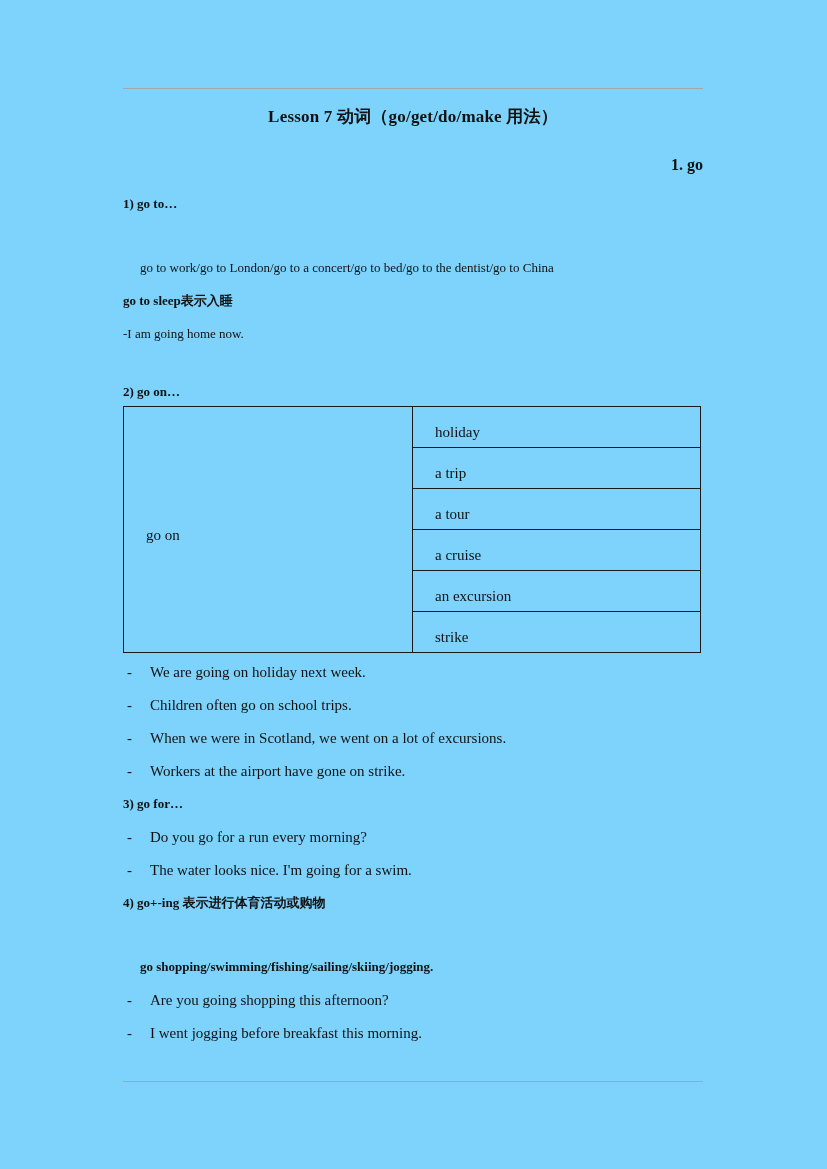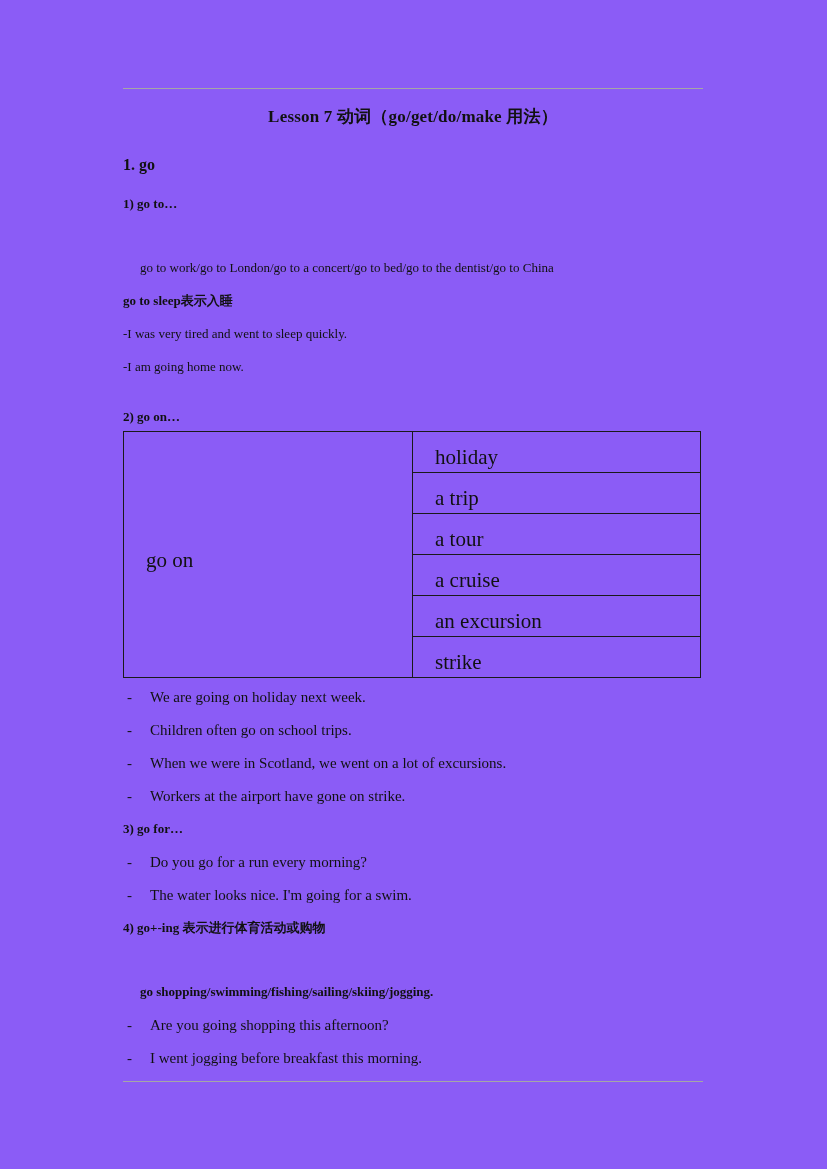--- a/index.html
+++ b/index.html
@@ -1,21 +1,21 @@
 <!DOCTYPE html>
 <html><head>
 <meta charset="utf-8">
 <style>
   * { margin: 0; padding: 0; box-sizing: border-box; }
   html, body { background: #ffffff; }
   .page {
     position: relative;
     width: 827px;
     height: 1169px;
-    background: #8b5cf6;
+    background: #7dd3fc;
     font-family: "Liberation Serif", "DejaVu Serif", serif;
     color: #111111;
     overflow: hidden;
   }
   .rule {
     position: absolute;
     left: 123px;
     width: 580px;
     height: 1px;
     background: #a6a6a6;
@@ -33,39 +33,40 @@
     font-weight: bold;
     text-align: center;
     margin: 16px 0 26px 0;
     letter-spacing: 0.2px;
   }
   .h-main {
     font-size: 16px;
     font-weight: bold;
     margin: 0 0 19px 0;
     line-height: 21px;
+    text-align: right;
   }
   p {
     font-size: 13px;
     line-height: 20px;
     margin: 0 0 13px 0;
   }
   .b { font-weight: bold; }
   .indent { padding-left: 17px; margin-top: 44px; }
-  .gap-top { margin-top: 30px; }
+  .gap-top { margin-top: 38px; }
   .tight { margin-bottom: 4px; }
   table.go-on-table {
     border-collapse: collapse;
     width: 578px;
     margin: 0 0 9px 0;
     table-layout: fixed;
   }
   table.go-on-table td {
     border: 1px solid #1a1a1a;
-    font-size: 21px;
+    font-size: 15px;
     line-height: 20px;
     height: 33px;
     padding: 15px 10px 5px 22px;
     vertical-align: middle;
     margin-left: 36px;
   }
   td.left-cell {
     width: 289px;
     text-align: left;
     font-weight: normal;
@@ -90,21 +91,20 @@
   <div class="rule top-rule"></div>
 
   <div class="content">
     <h1 class="title">Lesson 7 动词（go/get/do/make 用法）</h1>
 
     <h2 class="h-main">1. go</h2>
 
     <p class="b">1) go to…</p>
     <p class="indent">go to work/go to London/go to a concert/go to bed/go to the dentist/go to China</p>
     <p class="b">go to sleep表示入睡</p>
-    <p>-I was very tired and went to sleep quickly.</p>
     <p>-I am going home now.</p>
 
     <p class="b gap-top tight">2) go on…</p>
 
     <table class="go-on-table">
       <tbody>
         <tr>
           <td class="left-cell" rowspan="6">go on</td>
           <td>holiday</td>
         </tr>

